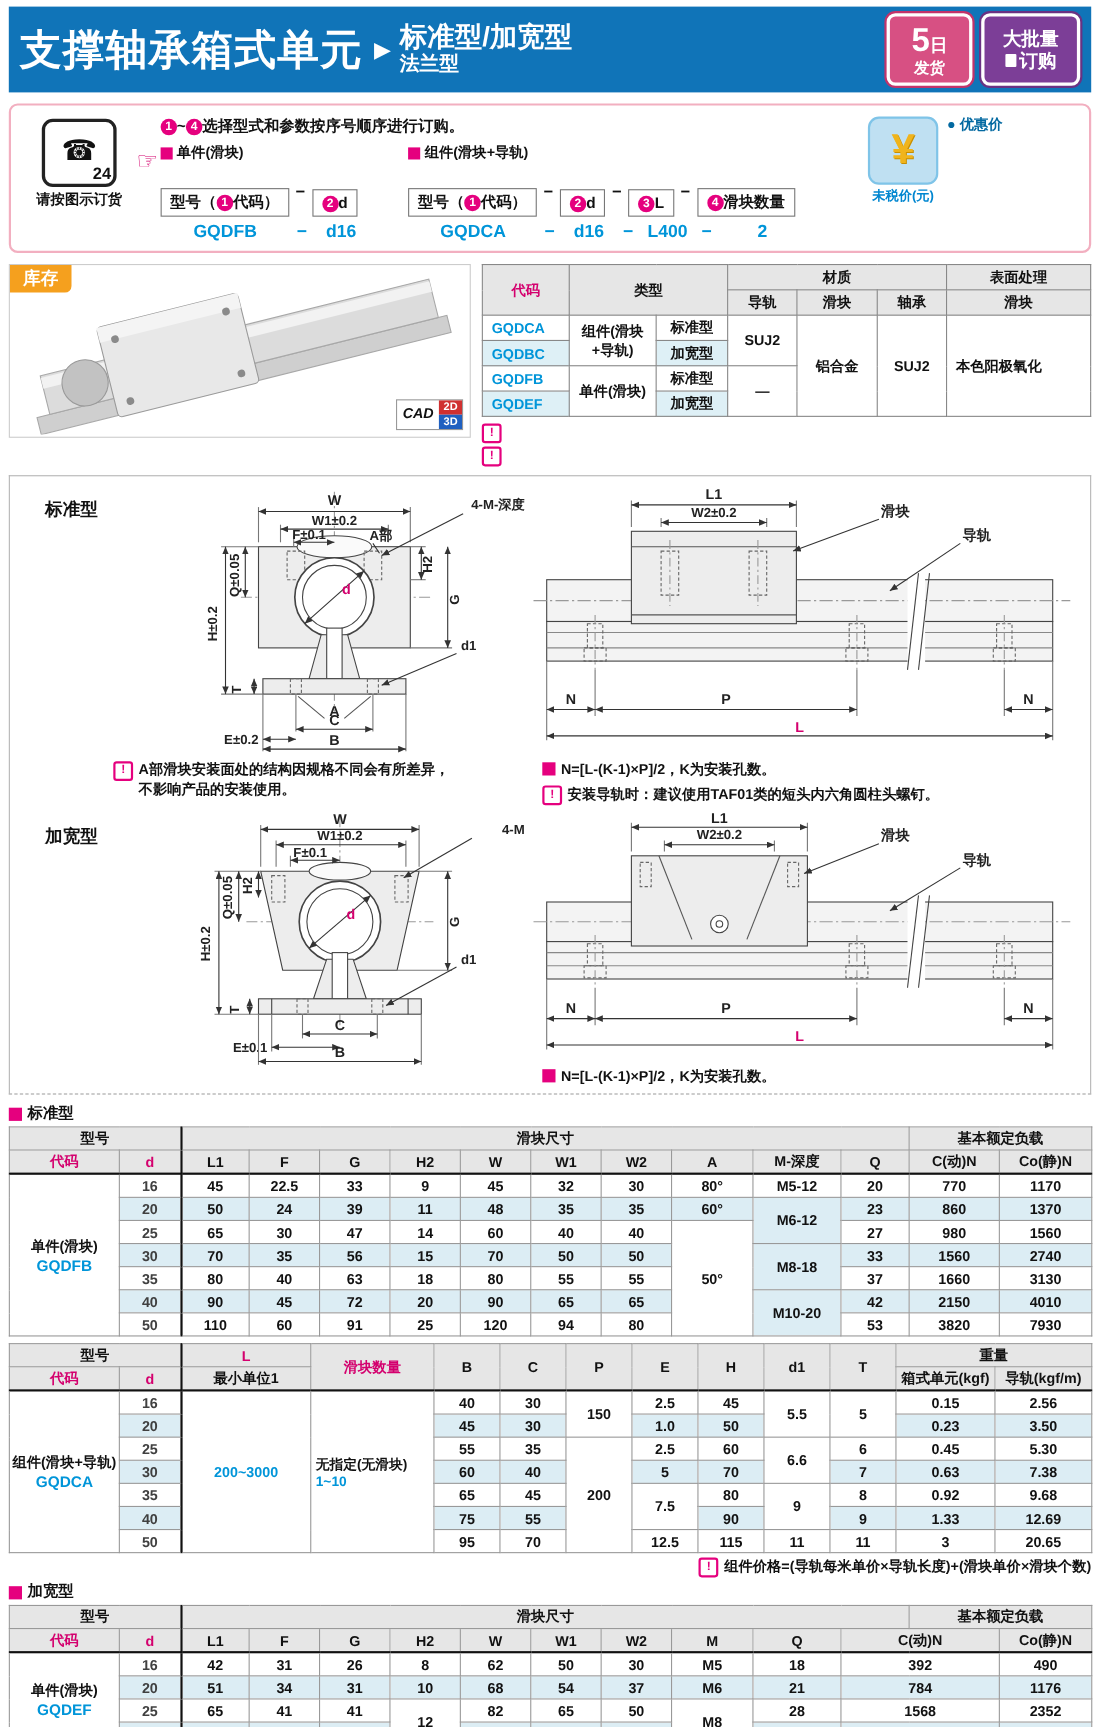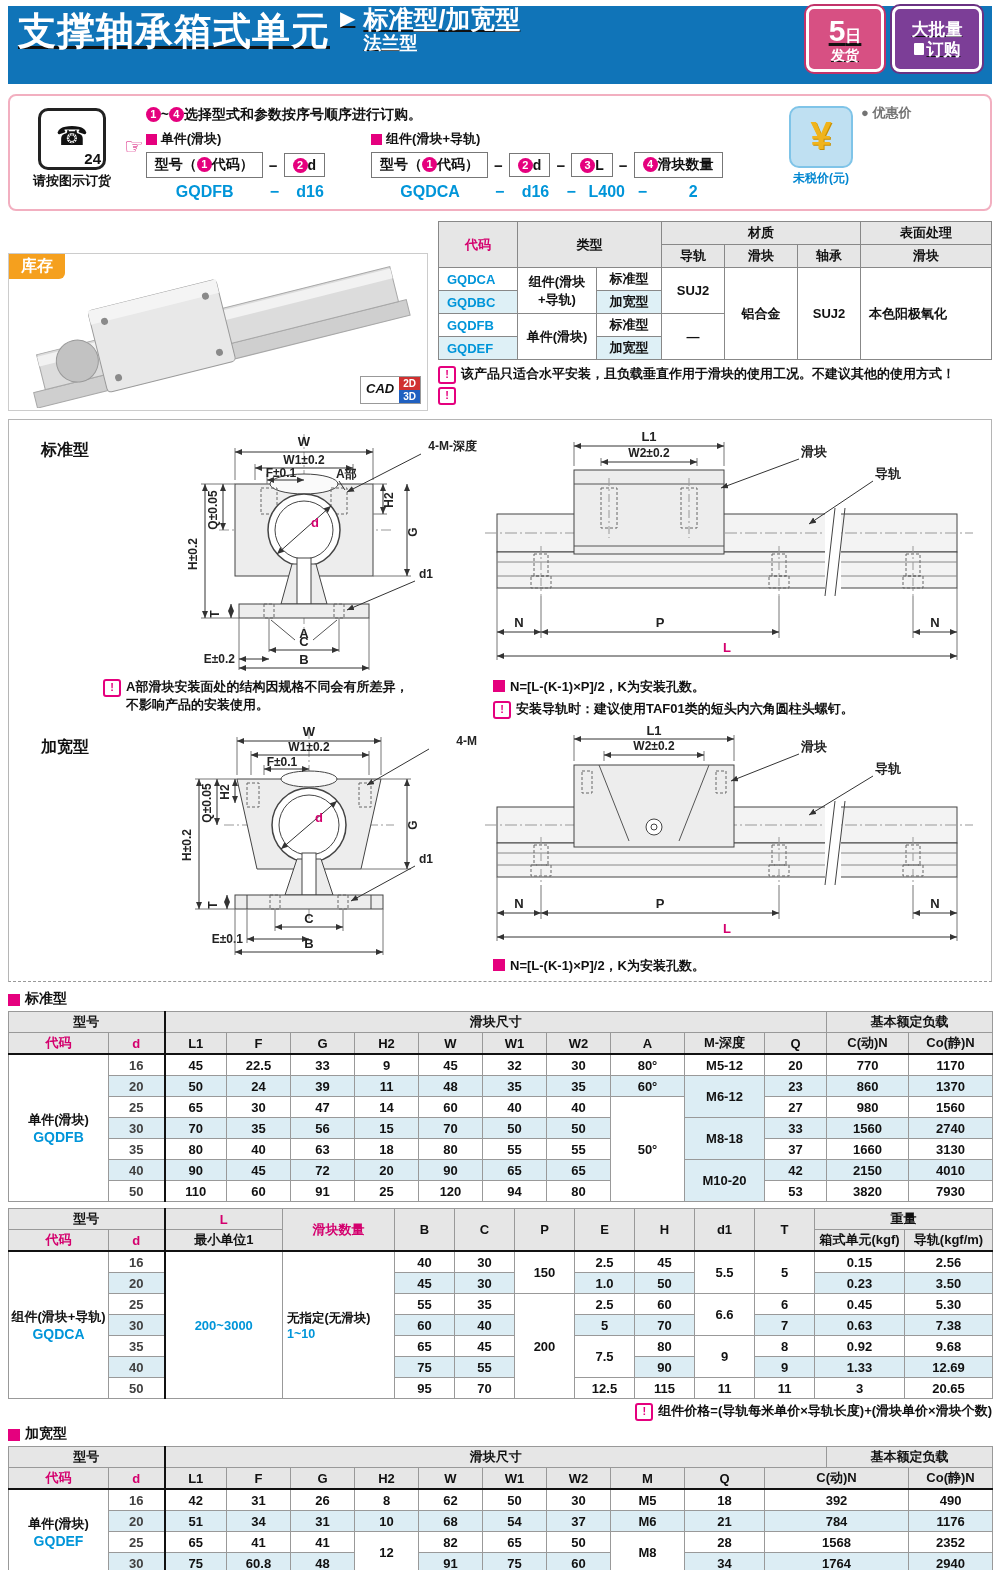--- a/index.html
+++ b/index.html
@@ -1,19 +1,19 @@
 <!DOCTYPE html>
 <html><head>
 <meta charset="utf-8">
 <style>
   html,body{margin:0;padding:0;background:#fff;}
   body{width:1000px;font-family:"Liberation Sans","DejaVu Sans",sans-serif;color:#111;}
   .pg{padding:6px 8px;}
   
-  .hdr{background:#1074b8;height:78px;display:flex;padding:0 10px;margin-bottom:10px;text-decoration:underline;}
+  .hdr{background:#1074b8;height:78px;display:flex;align-items:center;padding:0 10px;margin-bottom:10px;}
   .hdr-title{color:#fff;font-size:38px;font-weight:bold;letter-spacing:1px;}
   .hdr-arrow{color:#fff;font-size:20px;margin:0 8px 0 10px;}
   .hdr-sub{display:flex;flex-direction:column;color:#fff;line-height:1.1;}
   .hdr-sub b{font-size:25px;}
   .hdr-sub span{font-size:18px;font-weight:bold;}
   .hdr-badges{margin-left:auto;display:flex;gap:8px;}
   .badge{border:3px solid #fff;border-radius:8px;color:#fff;width:72px;height:60px;display:flex;flex-direction:column;align-items:center;justify-content:center;line-height:1;font-weight:bold;}
   .badge.ship{background:#d75083;box-shadow:0 0 0 2px #c2336a;}
   .badge.bulk{background:#7c3e97;box-shadow:0 0 0 2px #6a3283;width:84px;}
   .ship-big{font-size:30px;}.ship-big i{font-style:normal;font-size:16px;}
@@ -28,38 +28,38 @@
   .phone-box .n24{position:absolute;right:2px;bottom:0px;font-size:15px;}
   .phone-note{font-size:13px;font-weight:bold;}
   .hand{color:#d4006e;font-size:22px;margin:30px 2px 0 0;}
   .omid{flex:1;}
   .instr{font-size:14px;font-weight:bold;margin:2px 0 6px;}
   .circ{display:inline-block;width:15px;height:15px;line-height:15px;border-radius:50%;background:#e5007e;color:#fff;font-size:11px;text-align:center;font-weight:bold;vertical-align:1px;}
   .fmt-row{display:flex;gap:36px;}
   .fmt-label{font-size:13px;font-weight:bold;margin-bottom:4px;display:flex;align-items:center;gap:4px;}
   .msq{display:inline-block;width:11px;height:11px;background:#e5007e;}
   .boxes{display:flex;align-items:center;gap:6px;}
-  .obox{border:1px solid #777;background:#fff;padding:3px 8px;font-size:14px;font-weight:bold;white-space:nowrap;}
+  .obox{border:1px solid #777;background:#fff;padding:3px 8px;font-size:14px;font-weight:bold;white-space:nowrap;margin-top:19px;}
   .dash{font-size:15px;font-weight:bold;}
   .exrow{display:flex;gap:6px;margin-top:5px;color:#0095d9;font-size:16px;font-weight:bold;}
   .exrow span{text-align:center;}
   .ex-c{min-width:50px;}
   
   .price{width:195px;display:flex;margin-left:6px;}
   .yen-wrap{text-align:center;width:72px;}
   .yen{width:60px;height:58px;background:#bfe0f2;border:2px solid #7fc4e8;border-radius:10px;margin:2px auto;color:#f0b41c;font-size:38px;font-weight:bold;line-height:56px;text-shadow:1px 1px 0 #c88f00;}
   .tax{color:#0086d0;font-size:12px;font-weight:bold;}
   .disc{margin-left:4px;}
-  .disc-t{color:#737373;font-size:13px;font-weight:bold;margin-bottom:3px;}
+  .disc-t{color:#0369a1;font-size:13px;font-weight:bold;margin-bottom:3px;}
   .ptab{border-collapse:collapse;}
   .ptab td{border:1px solid #777;font-size:12px;font-weight:bold;text-align:center;height:19px;padding:0 4px;}
   .ptab .lab{background:#cfe8f4;}
   
   .spec-row{display:flex;gap:10px;margin-bottom:8px;}
-  .photo{width:418px;height:156px;border:1px solid #ccc;position:relative;background:#fff;overflow:hidden;margin-top:32px;}
+  .photo{width:418px;height:156px;border:1px solid #ccc;position:relative;background:#fff;overflow:hidden;}
   .stock{position:absolute;top:0;left:0;background:#f5a01e;color:#fff;font-size:16px;font-weight:bold;padding:2px 12px;border-radius:0 0 6px 0;}
   .cad{position:absolute;right:6px;bottom:6px;display:flex;border:1px solid #999;background:#fff;align-items:stretch;}
   .cad-t{font-size:13px;font-weight:bold;font-style:italic;padding:4px 5px;}
   .cad-c{display:flex;flex-direction:column;}
   .cad-2d{background:#d03030;color:#fff;font-size:10px;font-weight:bold;padding:1px 4px;}
   .cad-3d{background:#2060c0;color:#fff;font-size:10px;font-weight:bold;padding:1px 4px;}
   .spec-right{flex:1;}
   .stab{border-collapse:collapse;width:100%;}
   .stab th,.stab td{border:1px solid #888;font-size:13px;font-weight:bold;text-align:center;height:22px;padding:0 3px;}
   .stab th{background:#e6e6e6;}
@@ -255,21 +255,20 @@
           </tr>
           <tr>
             <td class="code">GQDEF</td>
             <td>加宽型</td>
           </tr>
         </tbody>
       </table>
       <div class="notes">
         <div class="nline">
             <span class="warn">!</span>
-            <span>该产品只适合水平安装，且负载垂直作用于滑块的使用工况。不建议其他的使用方式！</span>
           </div>
         <div class="nline">
             <span class="warn">!</span>
           </div>
       </div>
     </div>
   </div>
 
   <div class="draw">
 

